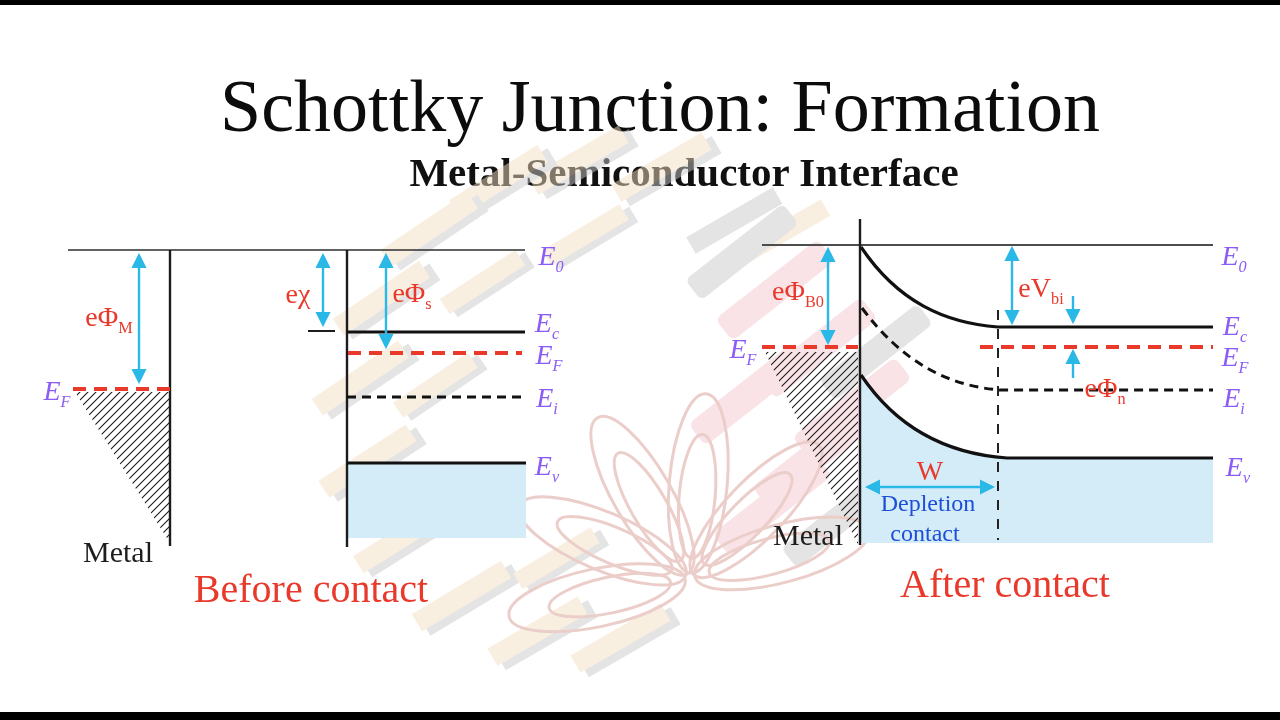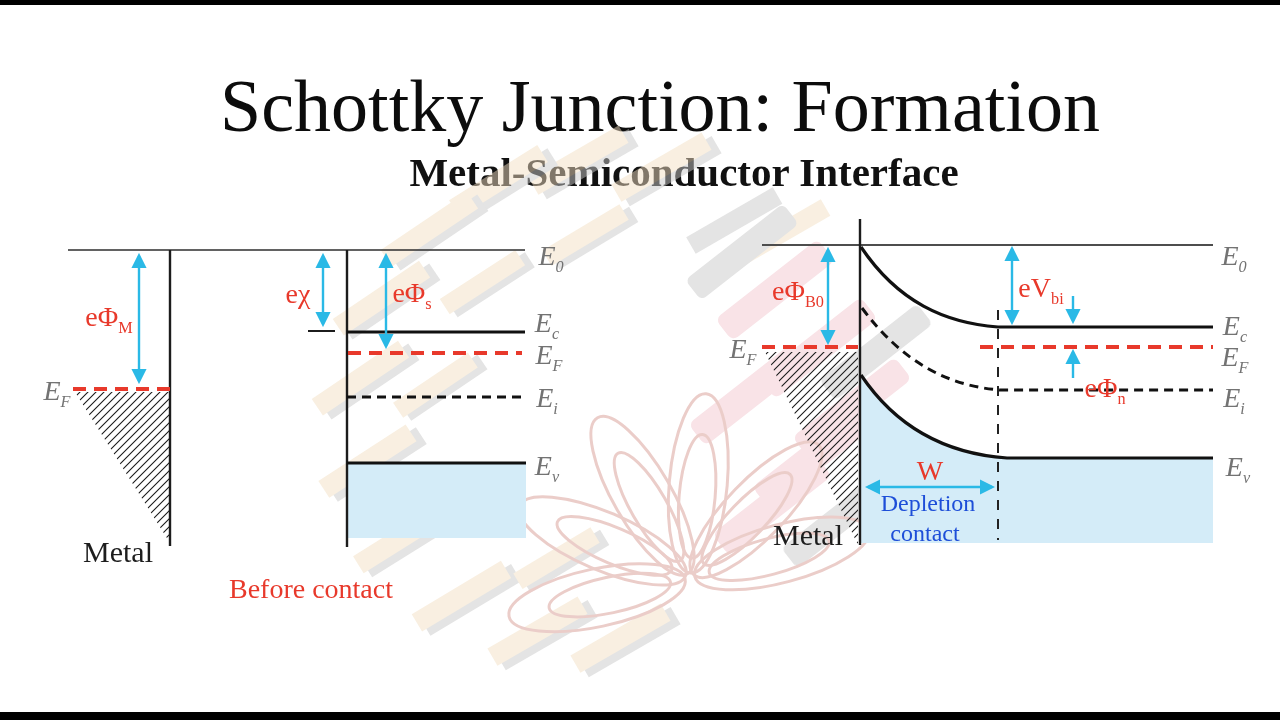--- a/index.html
+++ b/index.html
@@ -7,28 +7,28 @@
          font-family:"Liberation Serif",serif;}
   .bar{position:absolute;left:0;width:1280px;background:#000;}
   #bar-top{top:0;height:5px;}
   #bar-bottom{top:712px;height:8px;}
   #title{position:absolute;top:14px;left:50%;transform:translateX(-50%);margin-left:20px;
          font-size:74px;color:#0c0c0c;white-space:nowrap;font-weight:400;}
   #subtitle{position:absolute;top:114px;left:50%;transform:translateX(-50%);
          font-size:41px;color:#111;white-space:nowrap;margin-left:44px;}
   svg{position:absolute;left:0;top:0;}
   .lbl{position:absolute;transform:translate(-50%,-50%);white-space:nowrap;line-height:1;}
-  .elabel{font-style:italic;font-size:28px;color:#737373;}
+  .elabel{font-style:italic;font-size:28px;color:#8b5cf6;}
   .elabel sub,.alabel sub{font-size:0.58em;line-height:0;}
   .alabel{color:var(--red);font-size:28px;}
   .plain28{font-size:28px;color:#1d1d1d;}
   .plain30{font-size:30px;color:#1d1d1d;}
   .plain31{font-size:31px;color:#0d0d0d;}
   .plain24{font-size:24px;color:#1d4ed8;}
-  .caption{font-size:28px;color:var(--red);font-family:Liberation Serif, serif;}
+  .caption{font-size:40px;color:var(--red);font-family:Liberation Serif, serif;}
   .left-anchor{transform:translateY(-50%);}
   
   .blk{stroke:#1c1c1c;fill:none;}
   .thin{stroke:#2e2e2e;stroke-width:1.7;fill:none;}
   .grey0{stroke:#4d4d4d;stroke-width:2;fill:none;}
   .band{stroke:#111;stroke-width:3.2;fill:none;}
   .band-d{stroke:#111;stroke-width:3;fill:none;stroke-dasharray:9 6;}
   .red-dash{stroke:var(--red);stroke-width:4;fill:none;stroke-dasharray:13 8;}
   .cyan-arr{stroke:var(--cyan);stroke-width:2.4;fill:none;}
   .cyan-fill{fill:var(--cyan);}
@@ -237,15 +237,16 @@
   <div class="lbl elabel" style="left:1234px;top:398px;"><span>E</span><sub>i</sub></div>
   <div class="lbl elabel" style="left:1238px;top:467px;"><span>E</span><sub>v</sub></div>
   <div class="lbl elabel" style="left:743px;top:349px;"><span>E</span><sub>F</sub></div>
   <div class="lbl alabel" style="left:798px;top:291px;text-align:right;"><span>eΦ</span><sub>B0</sub></div>
   <div class="lbl alabel" style="left:1041px;top:288px;"><span>eV</span><sub>bi</sub></div>
   <div class="lbl alabel" style="left:1105px;top:388px;"><span>eΦ</span><sub>n</sub></div>
   <div class="lbl alabel" style="left:930px;top:471px;"><span>W</span><sub></sub></div>
   <div class="lbl plain24" style="left:928px;top:503px;">Depletion</div>
   <div class="lbl plain24" style="left:925px;top:533px;">contact</div>
   <div class="lbl plain30" style="left:808px;top:535px;">Metal</div>
+  <div class="lbl caption" style="left:1005px;top:584px;">After contact</div>
 
   <div class="bar" id="bar-bottom"></div>
 </div>
 
 </body></html>

